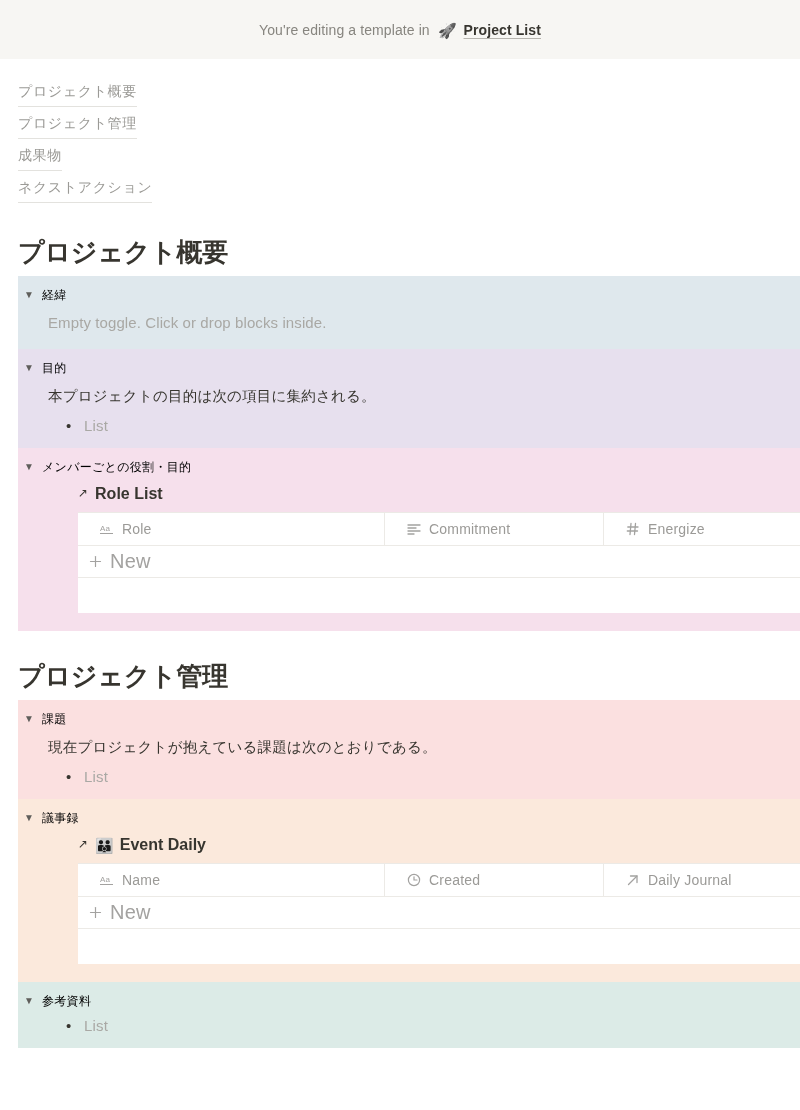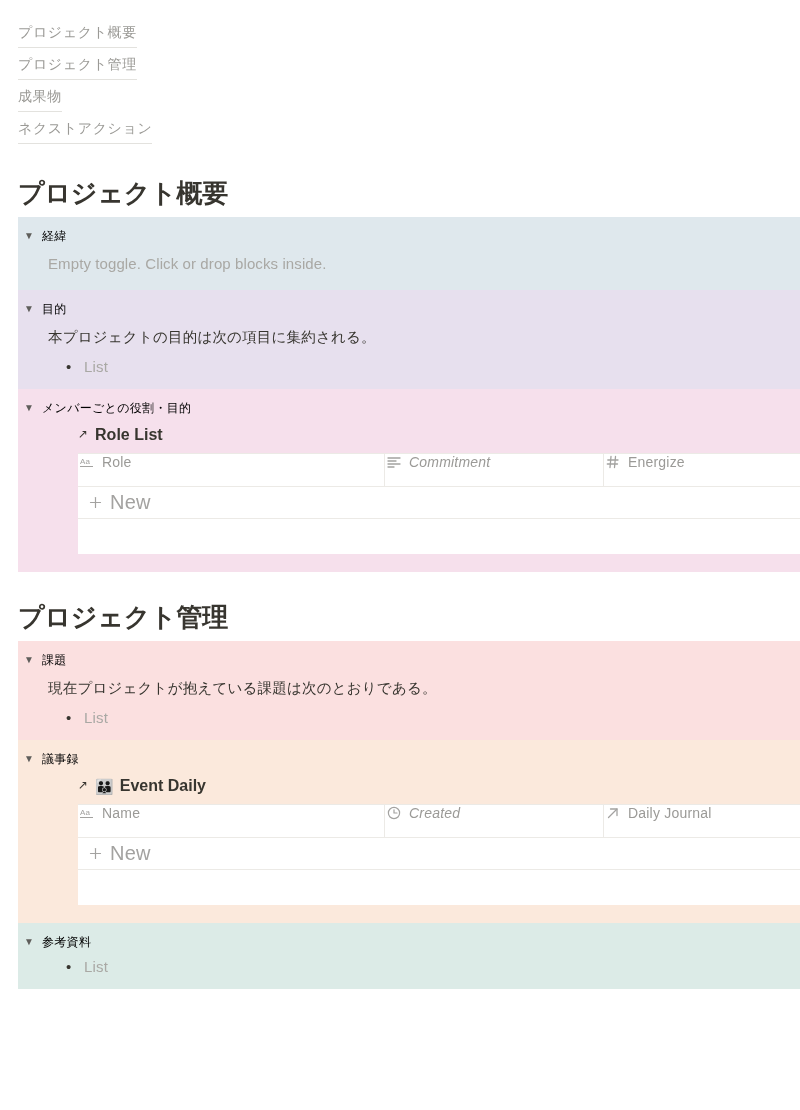--- a/index.html
+++ b/index.html
@@ -163,30 +163,30 @@
     background: #ffffff;
     border-top: 1px solid #eceae6;
   }
   .db-header-row {
     display: flex;
     height: 33px;
     border-bottom: 1px solid #eceae6;
   }
   .db-col {
     display: flex;
-    align-items: flex-start;
+    align-items: center;
     border-right: 1px solid #eceae6;
-    padding-left: 1px;
+    padding-left: 21px;
     font-size: 14px;
     color: #9b9a97;
     letter-spacing: 0.2px;
     cursor: pointer;
   }
   .db-col.c1 { width: 307px; flex: 0 0 307px; }
-  .db-col.c2 { width: 219px; flex: 0 0 219px; font-style: italic; }
+  .db-col.c2 { width: 219px; flex: 0 0 219px; }
   .db-col.c3 { width: 226px; flex: 0 0 226px; border-right: none; }
   .col-ico {
     display: inline-flex;
     align-items: center;
     justify-content: center;
     width: 16px;
     height: 16px;
     margin-right: 7px;
     color: #a3a2a0;
     flex: 0 0 16px;
@@ -213,20 +213,25 @@
   }
   .db-footer { height: 35px; background: #ffffff; }
 
   .spacer-sm { height: 9px; }
 </style>
 </head>
 <body>
 
 <div id="page">
 
+  <div class="template-banner">
+    <span class="banner-text">You're editing a template in</span>
+    <span class="rocket-icon">🚀</span>
+    <span class="banner-link">Project List</span>
+  </div>
 
   <div class="toc">
     <div class="toc-item">プロジェクト概要</div>
     <div class="toc-item">プロジェクト管理</div>
     <div class="toc-item">成果物</div>
     <div class="toc-item">ネクストアクション</div>
   </div>
 
   <div class="h1">プロジェクト概要</div>
 

